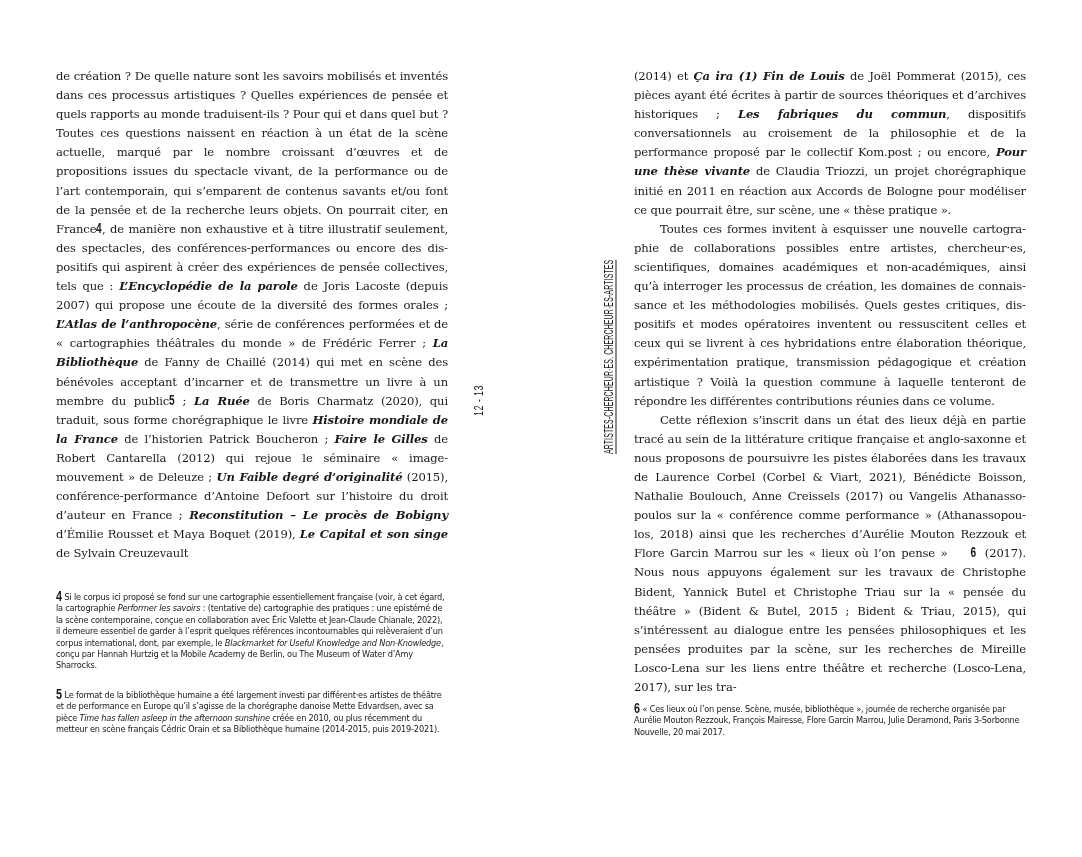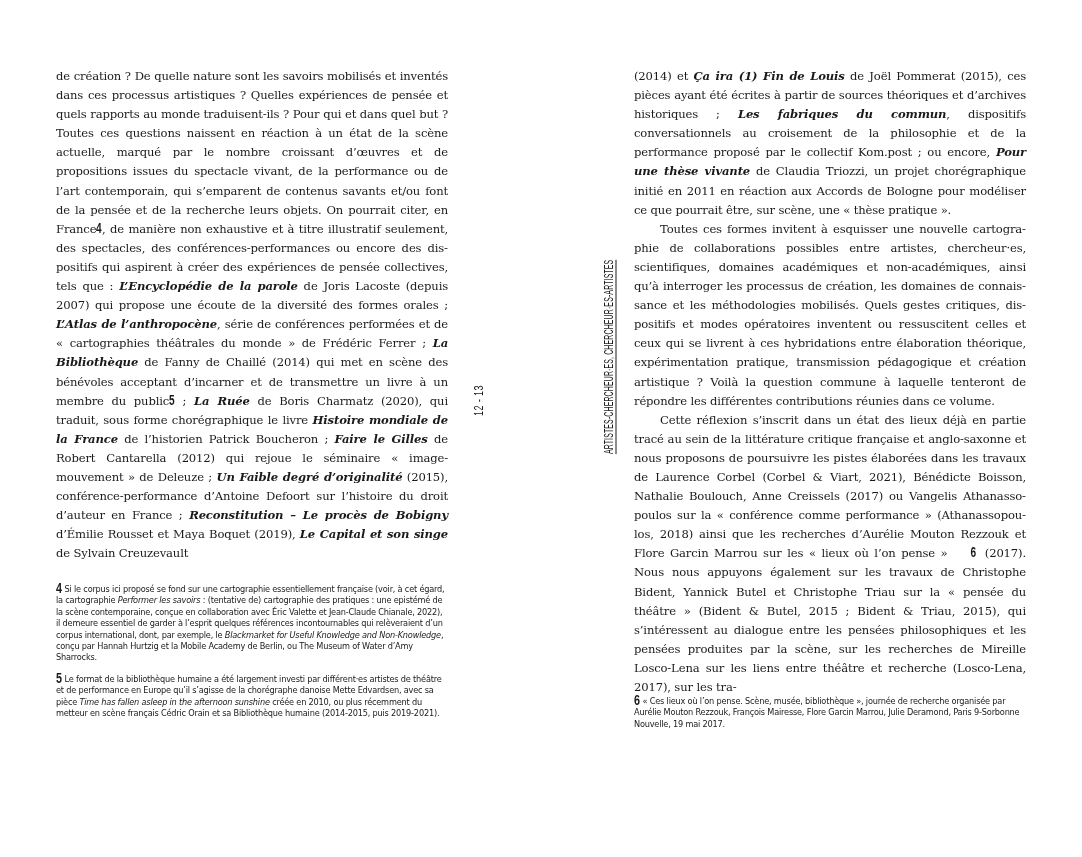--- a/index.html
+++ b/index.html
@@ -29,21 +29,21 @@
     vertical-align: baseline;
     margin: 0 -1px;
   }
   .footnotes { position: absolute; width: 392px; }
   .footnotes.left { left: 56px; top: 574px; }
   .footnotes.right { left: 634px; top: 686px; }
   .footnote {
     font-family: "DejaVu Sans", sans-serif;
     font-size: 8.2px;
     line-height: 11.4px;
-    margin: 8px 0 8px 0;
+    margin: 16px 0 8px 0;
     letter-spacing: -0.2px;
     color: #1a1a1a;
   }
   .footnote .fn-num {
     font-family: "Liberation Sans", sans-serif;
     font-weight: 900;
     font-size: 15px;
     display: inline-block;
     transform: scaleX(0.72);
     transform-origin: left;
@@ -106,14 +106,14 @@
 
 <div class="page right">
   <div class="body-text">
       <p><span>(2014) et </span><i>Ça ira (1) Fin de Louis</i><span> de Joël Pommerat (2015), ces pièces ayant été écrites à partir de sources théoriques et d’archives his­toriques ; </span><i>Les fabriques du commun</i><span>, dispositifs conversationnels au croisement de la philosophie et de la performance proposé par le collectif Kom.post ; ou encore, </span><i>Pour une thèse vivante</i><span> de Clau­dia Triozzi, un projet chorégraphique initié en 2011 en réaction aux Accords de Bologne pour modéliser ce que pourrait être, sur scène, une « thèse pratique ».</span></p>
       <p class="indent"><span>Toutes ces formes invitent à esquisser une nouvelle cartogra­phie de collaborations possibles entre artistes, chercheur·es, scientifiques, domaines académiques et non-académiques, ainsi qu’à interroger les processus de création, les domaines de connais­sance et les méthodologies mobilisés. Quels gestes critiques, dis­positifs et modes opératoires inventent ou ressuscitent celles et ceux qui se livrent à ces hybridations entre élaboration théorique, expérimentation pratique, transmission pédagogique et création artistique ? Voilà la question commune à laquelle tenteront de répondre les différentes contributions réunies dans ce volume.</span></p>
       <p class="indent"><span>Cette réflexion s’inscrit dans un état des lieux déjà en partie tracé au sein de la littérature critique française et anglo-saxonne et nous proposons de poursuivre les pistes élaborées dans les tra­vaux de Laurence Corbel (Corbel &amp; Viart, 2021), Bénédicte Boisson, Nathalie Boulouch, Anne Creissels (2017) ou Vangelis Athanasso­poulos sur la « conférence comme performance » (Athanassopou­los, 2018) ainsi que les recherches d’Aurélie Mouton Rezzouk et Flore Garcin Marrou sur les « lieux où l’on pense »</span><span class="note-ref">6</span><span> (2017). Nous nous appuyons également sur les travaux de Christophe Bident, Yannick Butel et Christophe Triau sur la « pensée du théâtre » (Bident &amp; Butel, 2015 ; Bident &amp; Triau, 2015), qui s’intéressent au dialogue entre les pensées philosophiques et les pensées pro­duites par la scène, sur les recherches de Mireille Losco-Lena sur les liens entre théâtre et recherche (Losco-Lena, 2017), sur les tra-</span></p>
     </div>
 </div>
 
 <div class="footnotes right">
-    <p class="footnote"><span class="fn-num">6</span><span> « Ces lieux où l’on pense. Scène, musée, bibliothèque », journée de recherche organisée par Aurélie Mouton Rezzouk, François Mairesse, Flore Garcin Marrou, Julie Deramond, Paris 9-Sorbonne Nouvelle, 19 mai 2017.</span></p>
+    <p class="footnote"><span class="fn-num">6</span><span> « Ces lieux où l’on pense. Scène, musée, bibliothèque », journée de recherche organisée par Aurélie Mouton Rezzouk, François Mairesse, Flore Garcin Marrou, Julie Deramond, Paris 3-Sorbonne Nouvelle, 20 mai 2017.</span></p>
   </div>
 
 </body></html>

